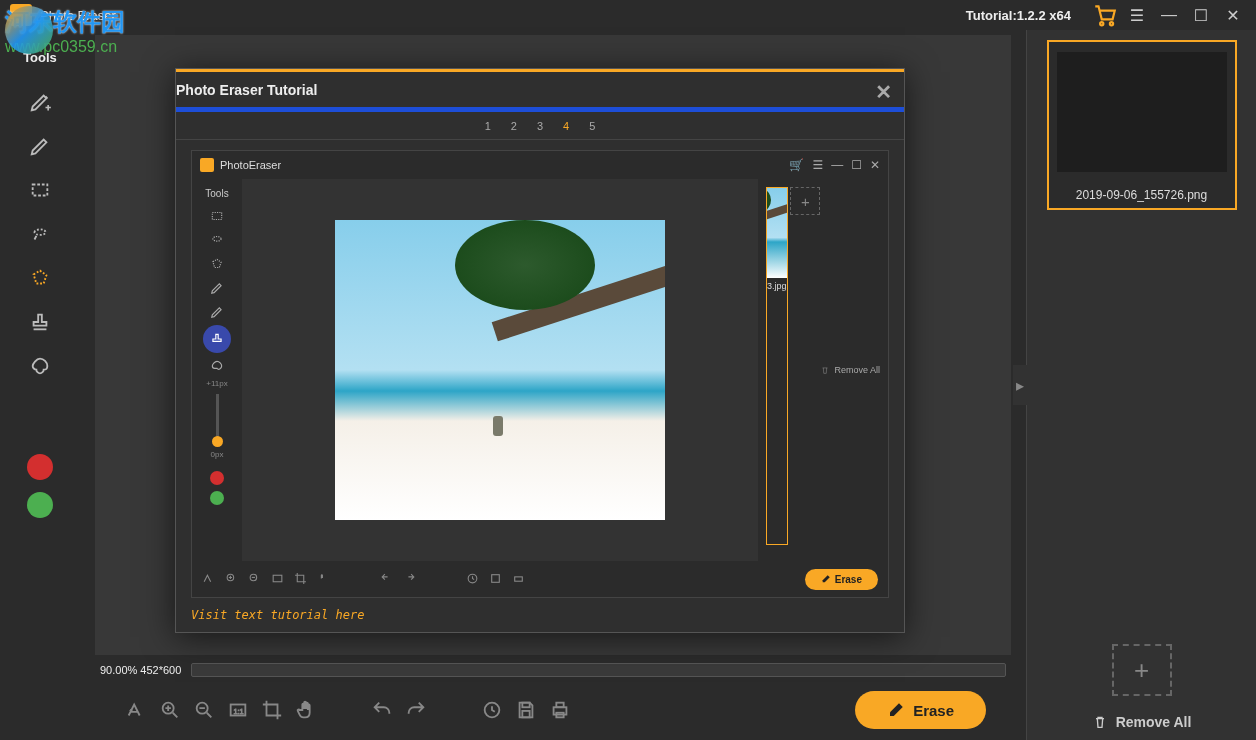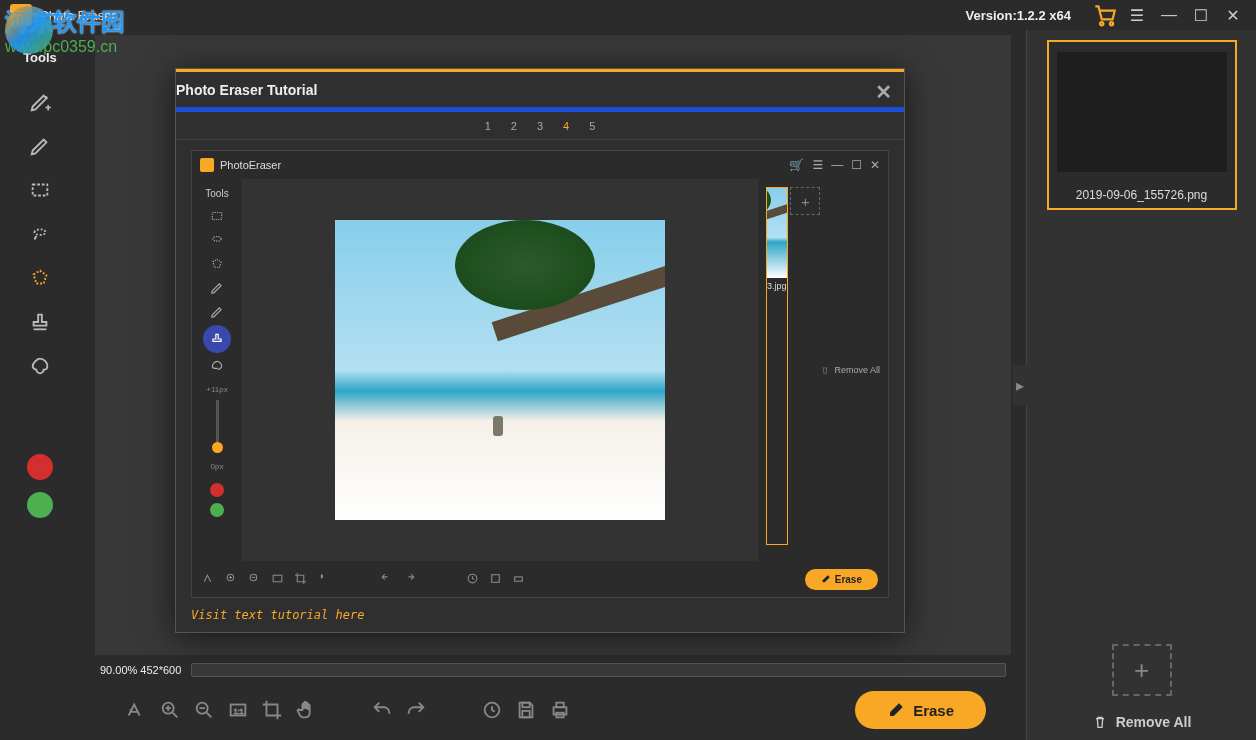--- a/index.html
+++ b/index.html
@@ -57,21 +57,21 @@
 .inner-titlebar .spacer{flex:1}
 .inner-titlebar .ib{color:#aaa;margin-left:8px;font-size:12px}
 .inner-titlebar .cart{color:#f9a825}
 .inner-main{flex:1;display:flex}
 .inner-tools{width:50px;background:#2b2b2b;padding:5px 0;display:flex;flex-direction:column;align-items:center;gap:2px}
 .inner-tools-title{color:#ccc;font-size:10px;margin:4px 0}
 .it-btn{width:24px;height:22px;display:flex;align-items:center;justify-content:center;color:#aaa;border-radius:4px}
 .it-btn svg{width:14px;height:14px;stroke:#aaa;fill:none;stroke-width:2}
 .it-btn.active{background:#3949ab;border-radius:50%;width:28px;height:28px}
 .it-btn.active svg{stroke:#fff}
-.px-label{font-size:8px;color:#888;margin-top:6px}
+.px-label{font-size:8px;color:#888;}
 .slider-v{width:3px;height:50px;background:#555;margin:4px 0;position:relative}
 .slider-handle{position:absolute;bottom:-3px;left:-4px;width:11px;height:11px;border-radius:50%;background:#f9a825}
 .inner-canvas{flex:1;background:#333;display:flex;align-items:center;justify-content:center;position:relative}
 .beach{width:330px;height:300px;background:linear-gradient(to bottom,#87ceeb 0%,#b3e0f2 50%,#2da5c7 57%,#f5f0e8 67%,#fff 100%);position:relative;overflow:hidden}
 .palm{position:absolute;right:-20px;top:-10px;width:250px;height:120px}
 .palm-trunk{position:absolute;right:0;top:50px;width:200px;height:20px;background:#5a4a3a;transform:rotate(-18deg);transform-origin:right center}
 .palm-leaves{position:absolute;left:20px;top:10px;width:140px;height:90px;background:radial-gradient(ellipse at center,#2d5a2d 0%,#1a4a1a 80%,transparent 100%);border-radius:50%}
 .person{position:absolute;left:48%;bottom:28%;width:10px;height:20px;background:#7a7a6a;border-radius:3px}
 .inner-side{width:130px;background:#2b2b2b;padding:8px;display:flex;flex-direction:row}
 .inner-thumb{border:1px solid #f9a825;margin-bottom:8px}
@@ -93,21 +93,21 @@
 <div class="watermark">
   <div class="wm-circle"></div>
   <div class="wm-cn">河东软件园</div>
   <div class="wm-url">www.pc0359.cn</div>
 </div>
 
 <div class="titlebar">
   <div class="logo"></div>
   <div class="appname">Photo Eraser</div>
   <div class="spacer"></div>
-  <div class="version">Version:1.2.2 x64</div>
+  <div class="version">Tutorial:1.2.2 x64</div>
   <div class="tb-icon cart">
       <svg viewBox="0 0 24 24" stroke="#f9a825" fill="none" stroke-width="2">
         <circle cx="9" cy="20" r="1.5"></circle>
         <circle cx="18" cy="20" r="1.5"></circle>
         <path d="M3 4h3l3 12h10l2-8H7"></path>
       </svg>
     </div>
   <div class="tb-icon">☰</div>
   <div class="tb-icon">—</div>
   <div class="tb-icon">☐</div>

